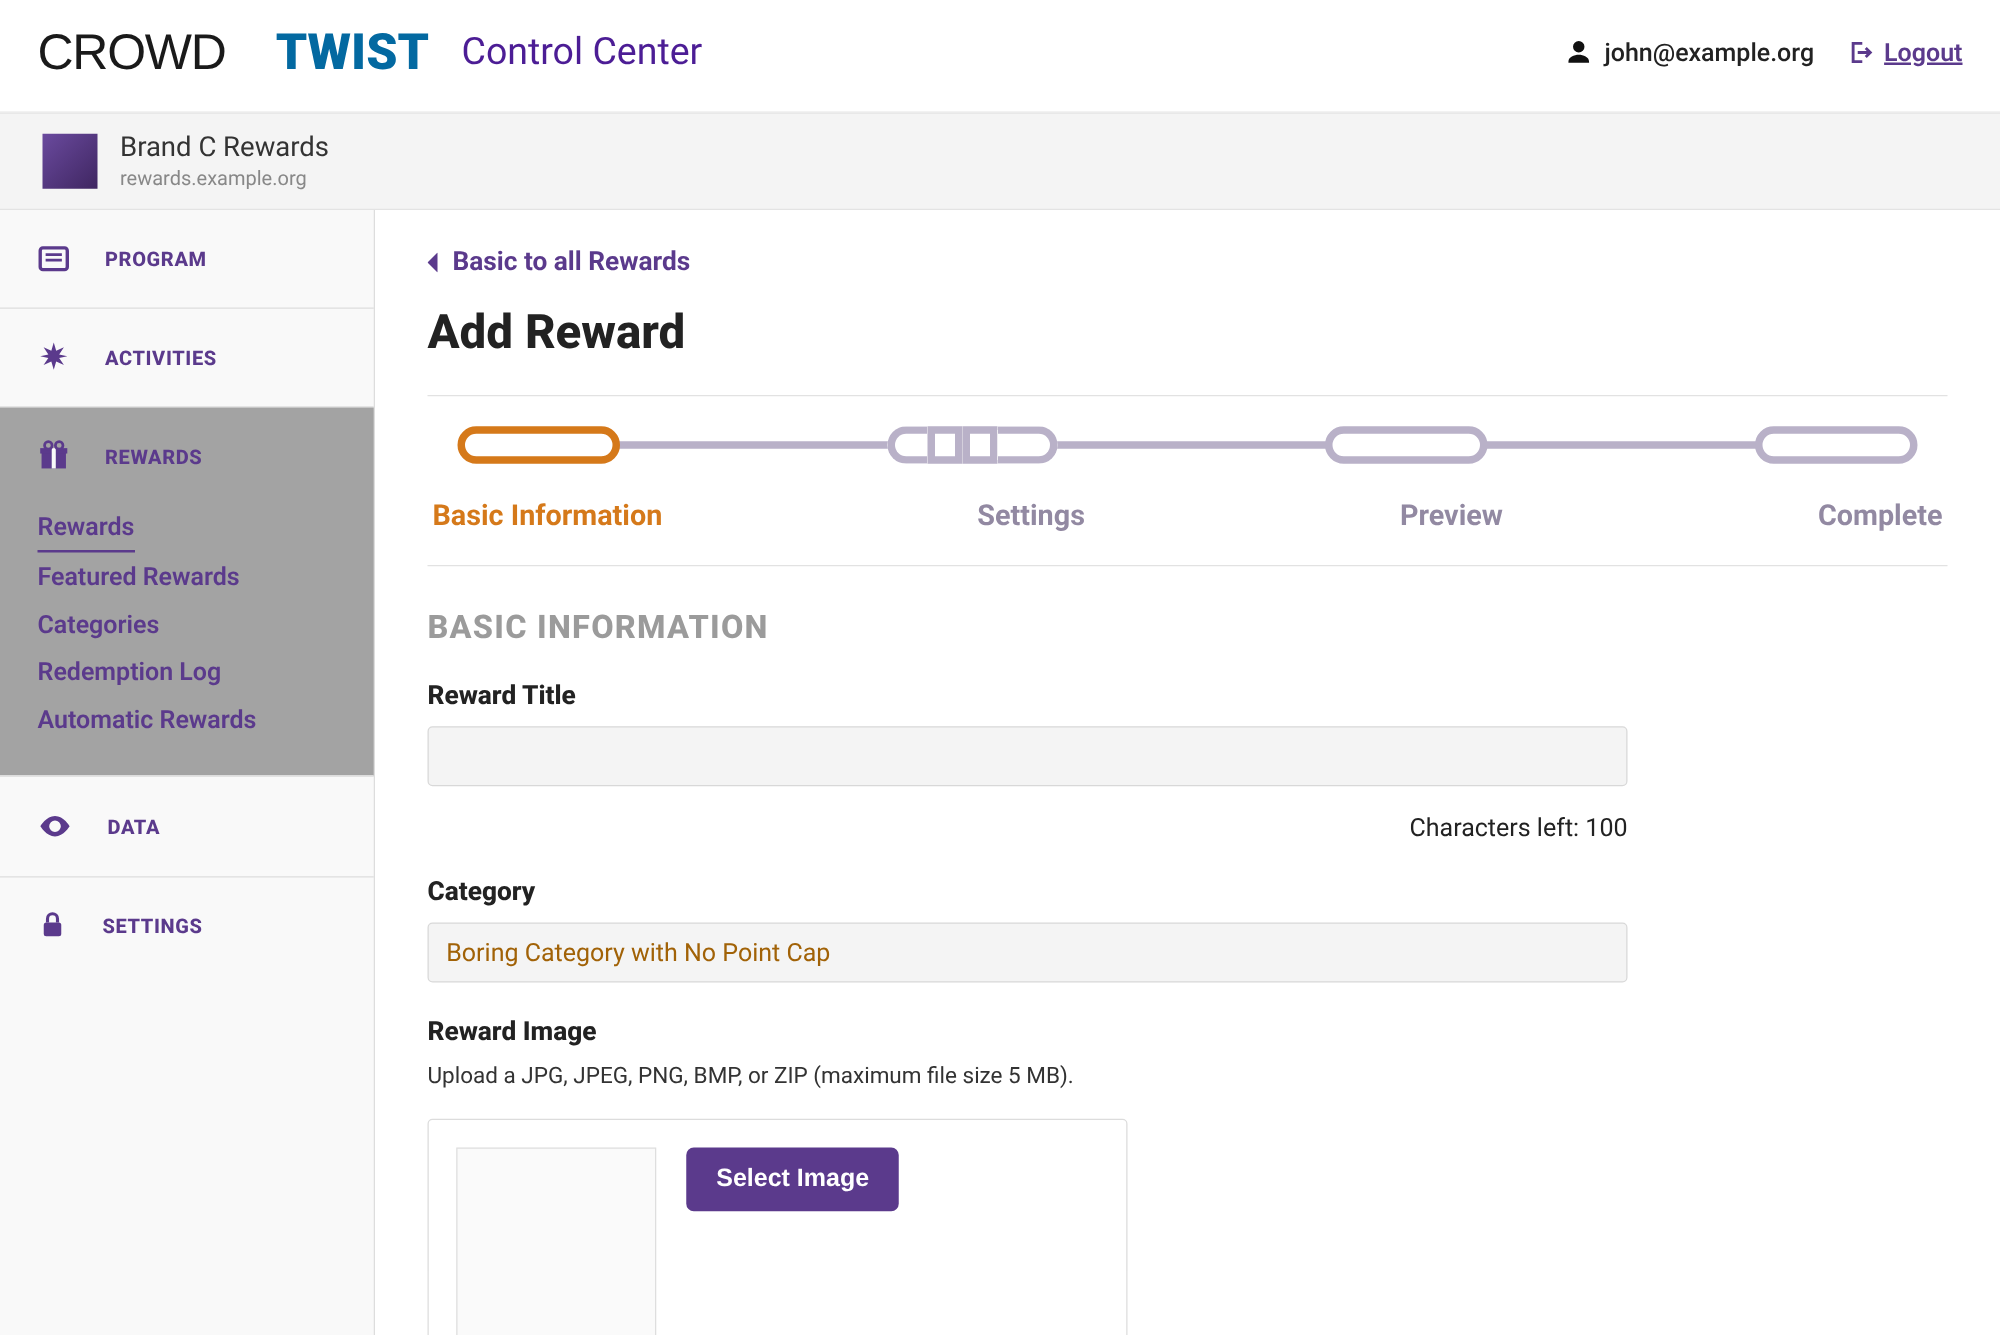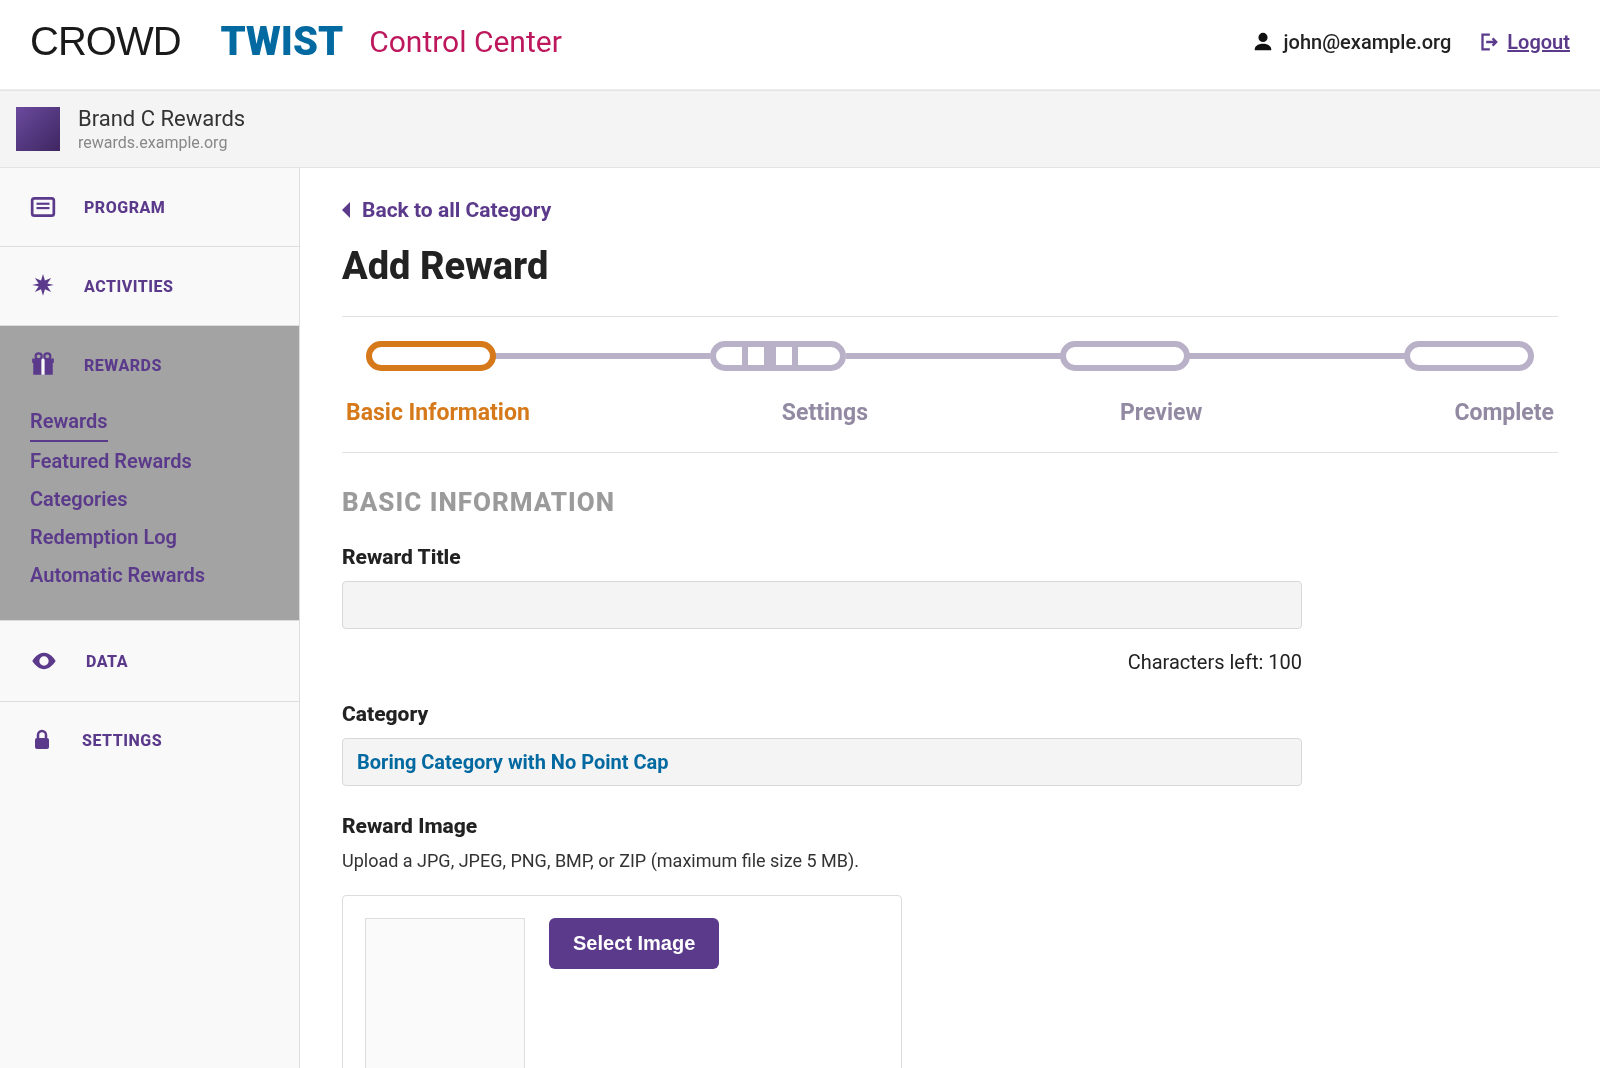--- a/index.html
+++ b/index.html
@@ -30,35 +30,35 @@
 .logo-twist {
   font-size: 40px;
   font-weight: 900;
   color: #0369a1;
   letter-spacing: 0;
   margin-left: 36px;
 }
 .control-center {
   margin-left: 26px;
   font-size: 30px;
-  color: #be185d;
+  color: #4c1d95;
   font-weight: 400;
 }
 .topbar-right {
   margin-left: auto;
   display: flex;
   align-items: center;
   gap: 26px;
 }
 .user-block { display: flex; align-items: center; gap: 10px; color:#222; font-size:20px; font-weight:500;}
 .logout-block { display: flex; align-items: center; gap: 8px; color:#5b3a8c; font-size:20px; font-weight:600; cursor:pointer;text-decoration:underline;}
 .brandbar {
   display:flex;
   align-items:center;
-  padding: 15px 30px 15px 16px;
+  padding: 15px 30px 15px 34px;
   background:#f4f4f4;
   border-top:1px solid #e3e3e3;
   border-bottom:1px solid #e3e3e3;
 }
 .brand-sq {
   width:44px;height:44px;
   background:linear-gradient(135deg,#6a4a9e,#3f2661);
   margin-right:18px;
 }
 .brand-title{font-size:22px;color:#333;}
@@ -193,22 +193,22 @@
 }
 .chars-left{width:960px;text-align:right;color:#222;font-size:20px;margin-top:21px;}
 .select{
   width:960px;
   height:48px;
   background:#f4f4f4;
   border:1px solid #d8d8d8;
   border-radius:4px;
   padding:0 14px;
   font-size:20px;
-  font-weight:700;
-  color:#0369a1;
+  font-weight:400;
+  color:#a16207;
   display:flex;align-items:center;
   cursor:pointer;
 }
 .hint{color:#333;font-size:18px;margin-top:6px;}
 .upload-box{
   width:560px;
   border:1px solid #dcdcdc;
   border-radius:4px;
   padding:22px;
   margin-top:24px;
@@ -327,21 +327,21 @@
         <span>SETTINGS</span>
       </div>
     </div>
   </div>
 
   <div class="content">
     <div class="backlink">
       <svg width="10" height="16" viewBox="0 0 10 16">
           <path fill="#5b3a8c" d="M8 0 0 8l8 8V0Z"></path>
         </svg>
-      <span>Back to all Category</span>
+      <span>Basic to all Rewards</span>
     </div>
 
     <h1 class="page-title">Add Reward</h1>
 
     <div class="stepper-wrap">
       <div class="stepper">
         <div class="stepper-line"></div>
         <div class="step-node pill active"></div>
         <div class="step-node seg">
           <div class="seg-part left"></div>

